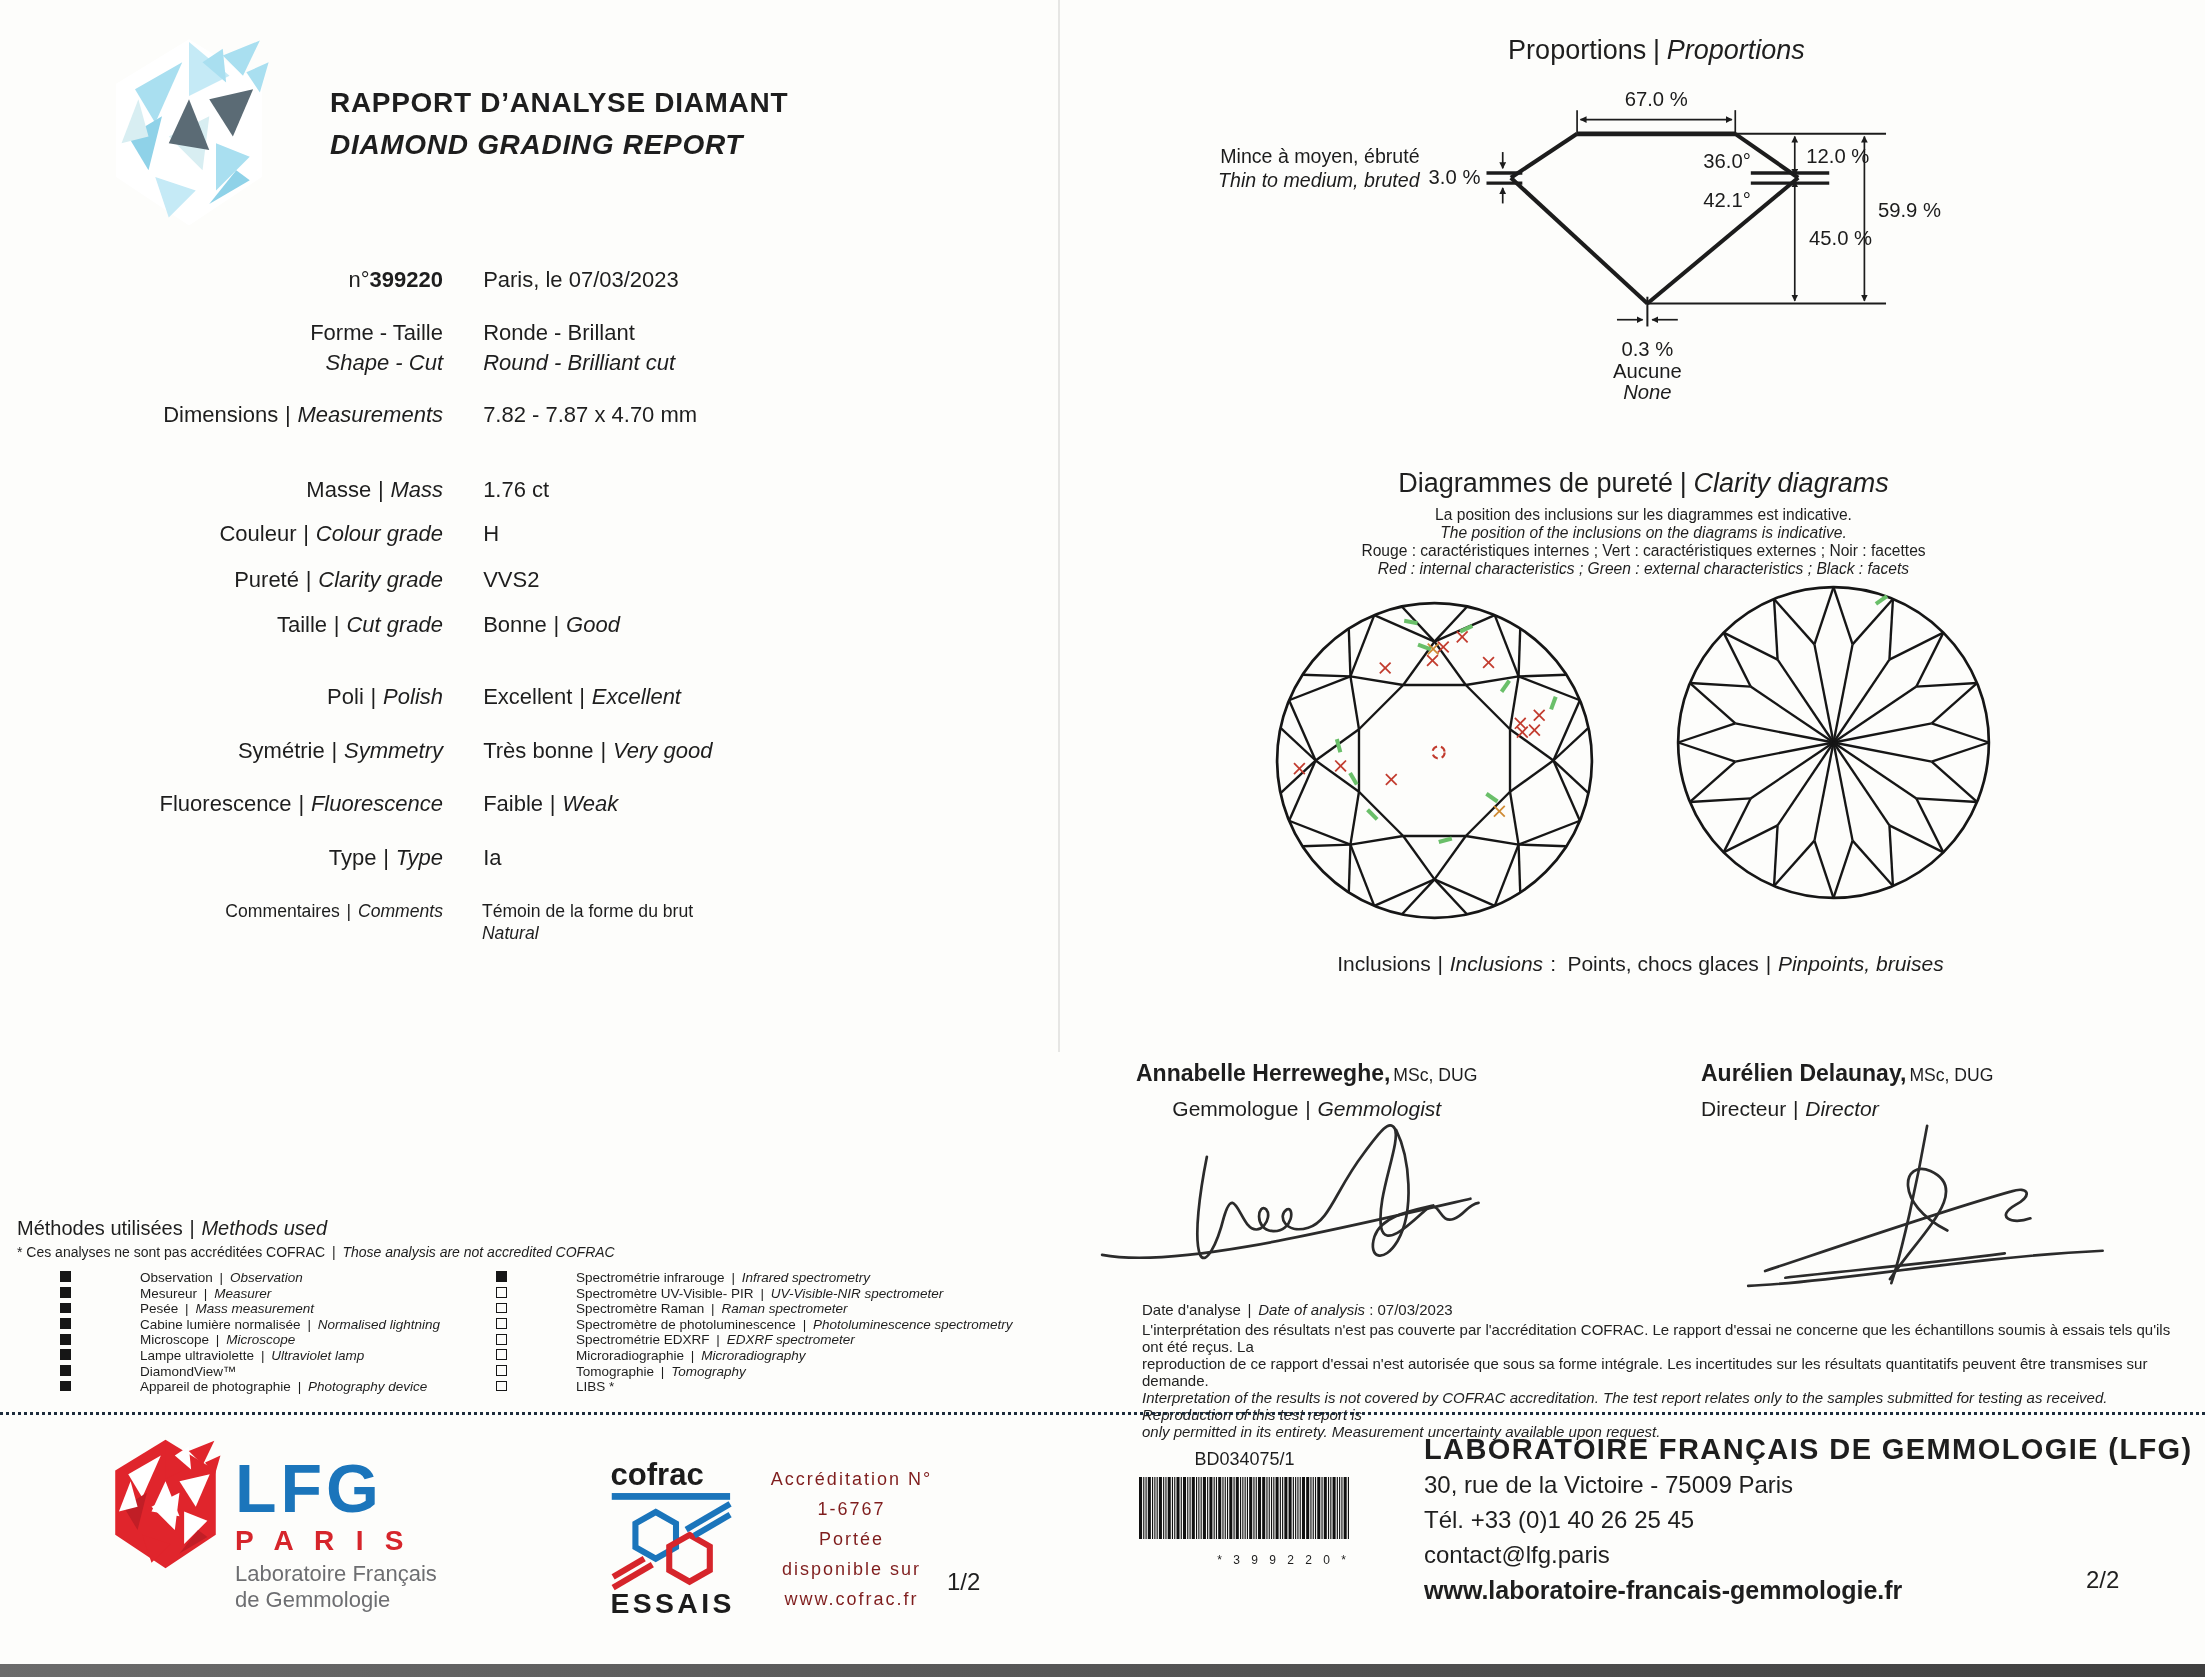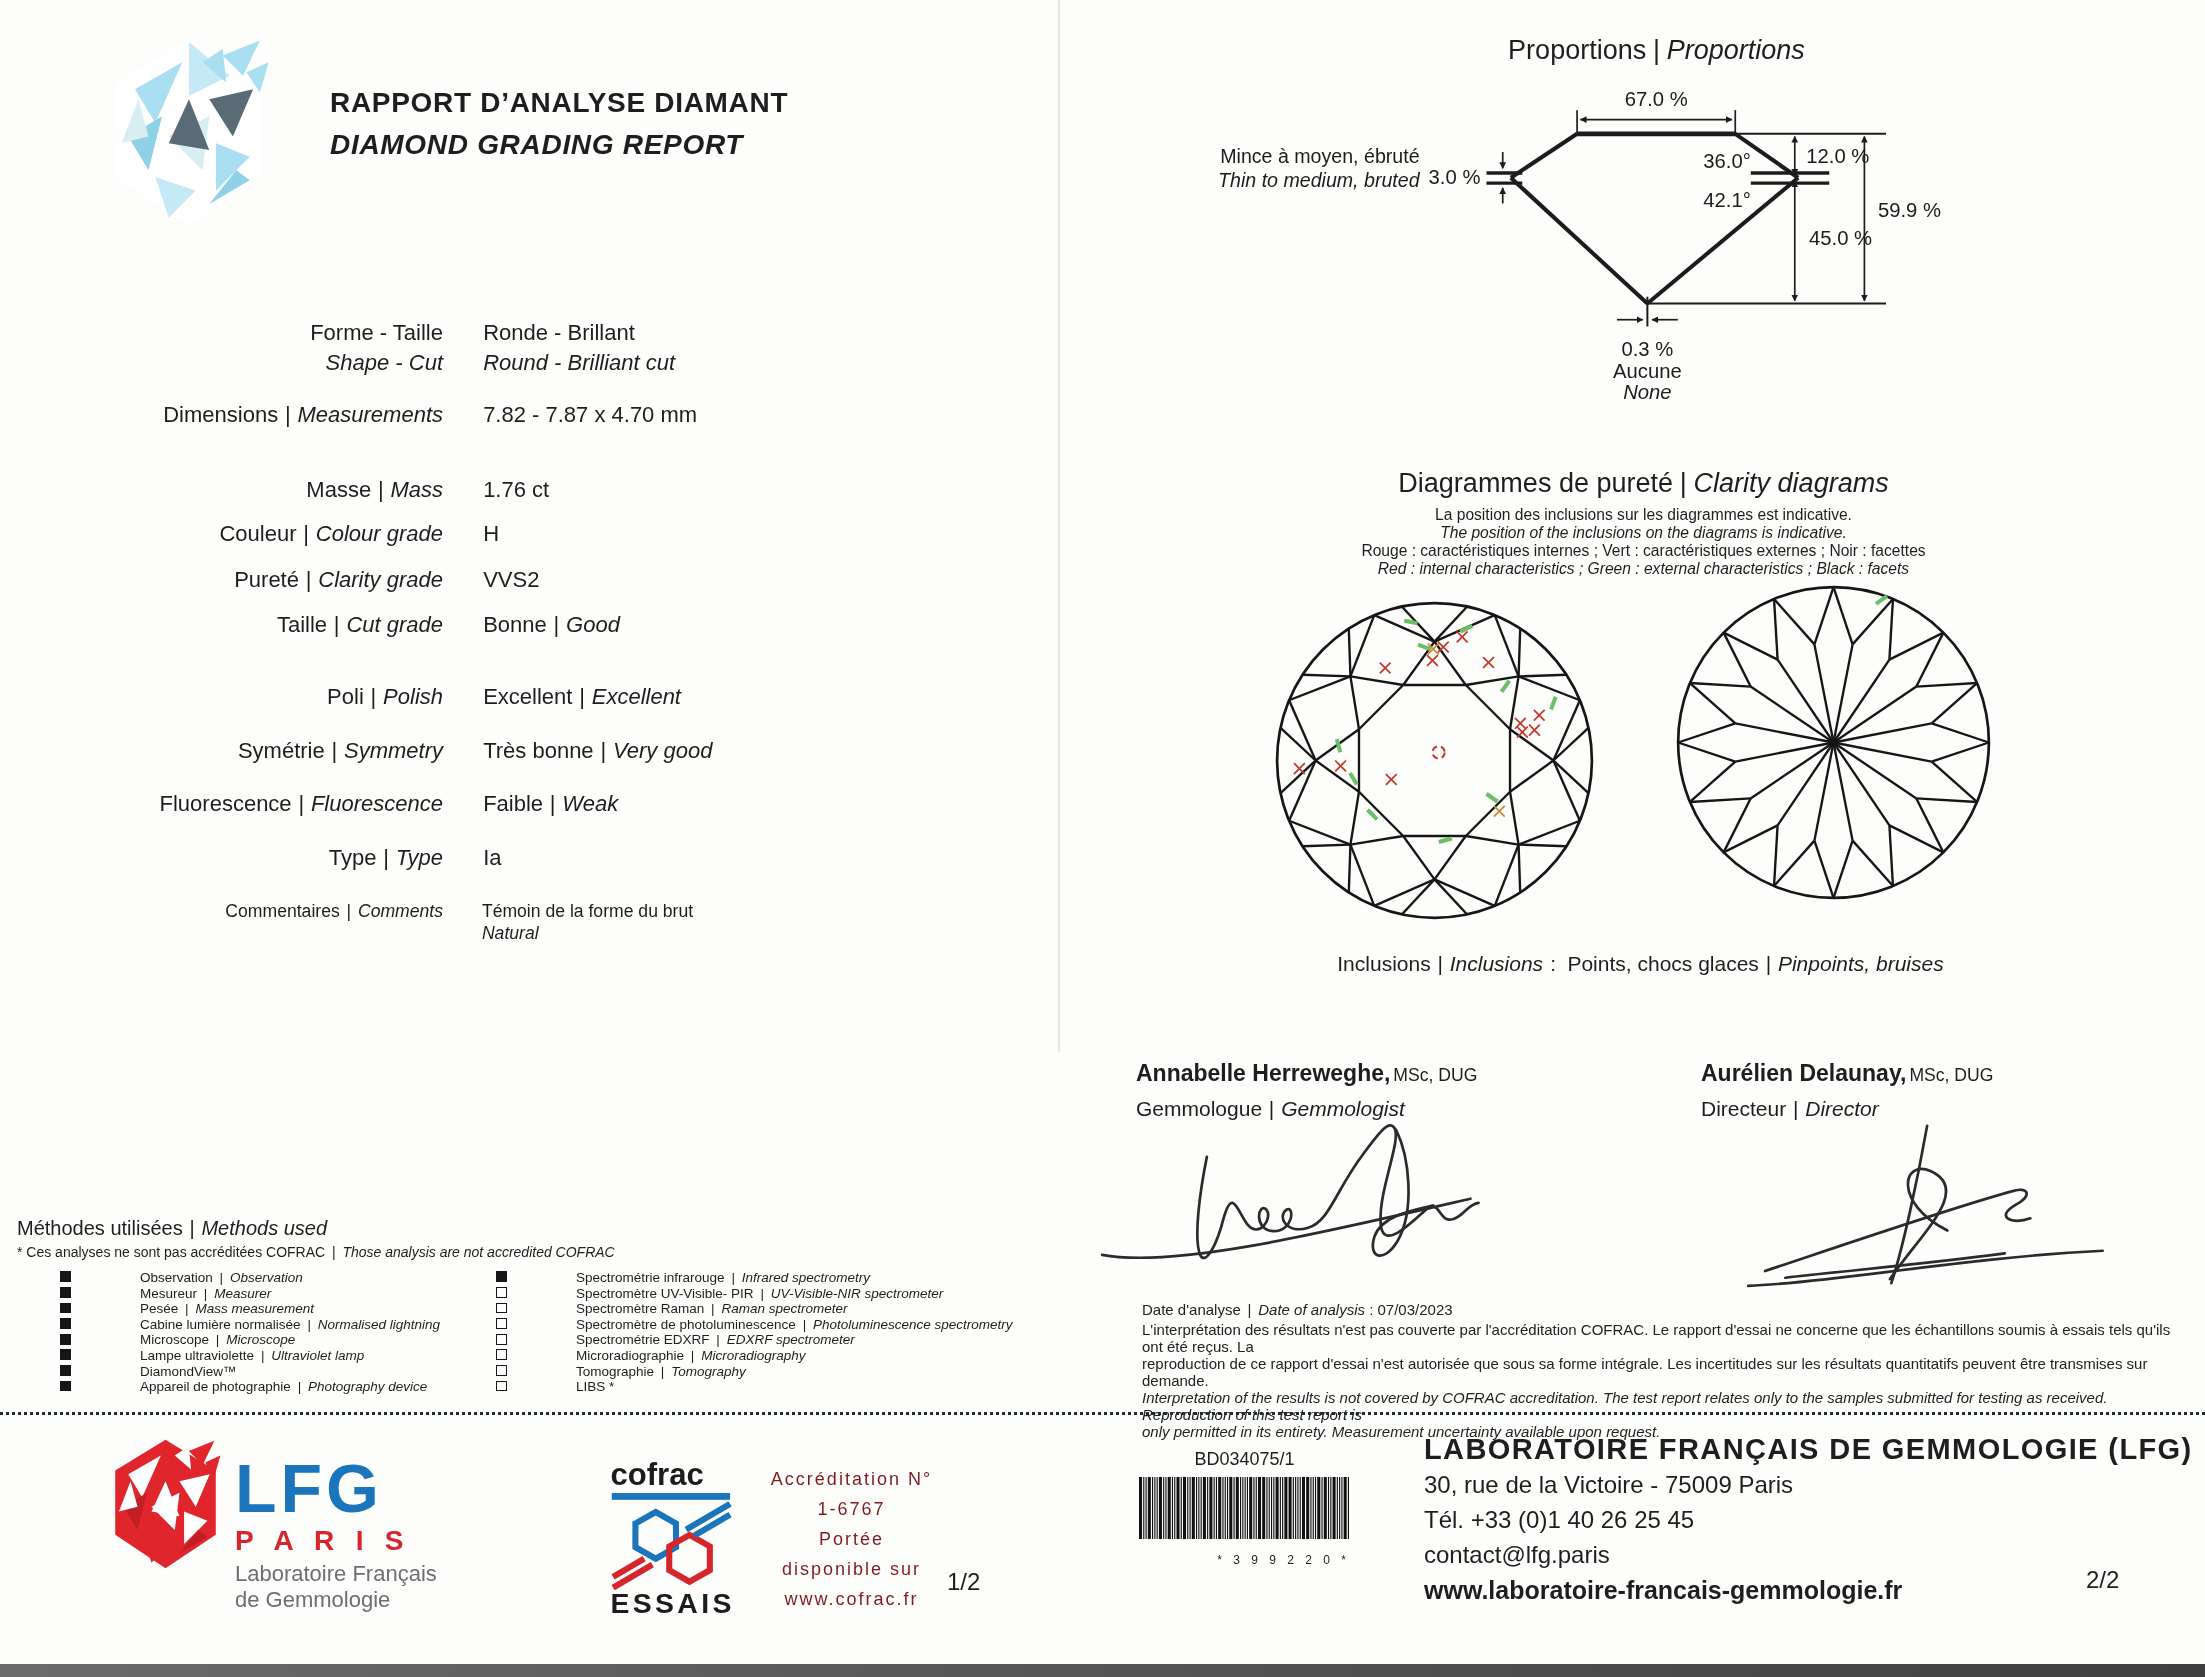--- a/index.html
+++ b/index.html
@@ -46,20 +46,24 @@
       <polygon points="140,40 170,20 175,70" fill="#a9dff0"></polygon>
       <polygon points="170,30 225,8 200,60" fill="#a9dff0"></polygon>
       <polygon points="205,55 238,40 225,85" fill="#a9dff0"></polygon>
     </svg>
 
   <div class="abs" style="left:330px;top:87px;">
     <div class="b" style="font-size:28px;letter-spacing:0.7px;">RAPPORT D’ANALYSE DIAMANT</div>
     <div class="b i" style="font-size:28px;letter-spacing:0.7px;margin-top:9.5px;">DIAMOND GRADING REPORT</div>
   </div>
 
+  <div class="frow" style="top:265px;">
+    <div class="lbl"><span>n°</span><span class="b">399220</span></div>
+    <div class="val">Paris, le 07/03/2023</div>
+  </div>
 
   <div class="frow" style="top:318px;">
     <div class="lbl">
       <div>Forme - Taille</div>
       <div class="i">Shape - Cut</div>
     </div>
     <div class="val">
       <div>Ronde - Brillant</div>
       <div class="i">Round - Brilliant cut</div>
     </div>
@@ -350,21 +354,21 @@
 
   <div class="abs ctr" style="left:1150px;top:952px;width:981px;font-size:21px;">
     <span>Inclusions</span><span class="pipe">|</span><span class="i">Inclusions</span>
     <span style="margin:0 5.4px 0 1.4px;">:</span>
     <span>Points, chocs glaces</span><span class="pipe">|</span><span class="i">Pinpoints, bruises</span>
   </div>
 
   <div class="abs" style="left:1136px;top:1060px;">
     <div><span class="b" style="font-size:23px;font-weight:600;">Annabelle Herreweghe,</span>
          <span style="font-size:17.6px;">MSc, DUG</span></div>
-    <div style="font-size:21px;margin-top:9.5px;">
+    <div style="font-size:21px;margin-top:9.5px;text-align:center;">
       <span>Gemmologue</span><span class="pipe">|</span><span class="i">Gemmologist</span>
     </div>
   </div>
   <svg class="abs" style="left:1092px;top:1116px;" width="473" height="156" viewBox="0 0 700 230">
     <g stroke="#2b2b2b" stroke-width="4" fill="none" stroke-linecap="round">
       <path d="M170 60 C 160 110, 150 180, 160 205 C 168 222, 185 190, 195 150 C 208 105, 215 140, 230 160 C 248 182, 268 150, 258 138 C 246 126, 238 168, 268 170 C 298 171, 300 132, 288 138 C 274 147, 286 175, 320 165 C 352 155, 360 110, 402 55 C 428 20, 440 5, 448 18 C 458 38, 420 120, 428 165 C 434 195, 470 160, 492 140 C 516 118, 512 160, 535 152 C 552 146, 556 130, 572 128"></path>
       <path d="M15 205 C 120 225, 330 175, 560 122"></path>
       <path d="M450 20 C 470 60, 478 140, 452 185 C 432 218, 408 210, 418 178 C 428 148, 470 140, 505 132"></path>
     </g>
   </svg>

